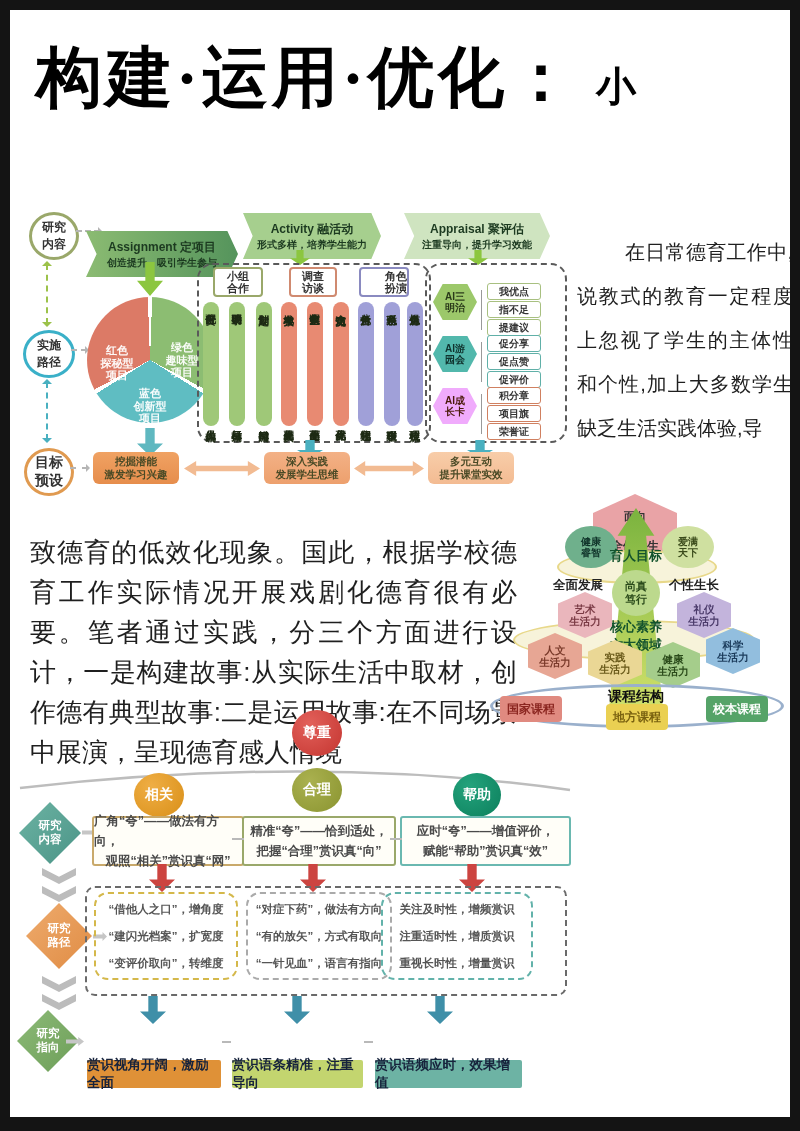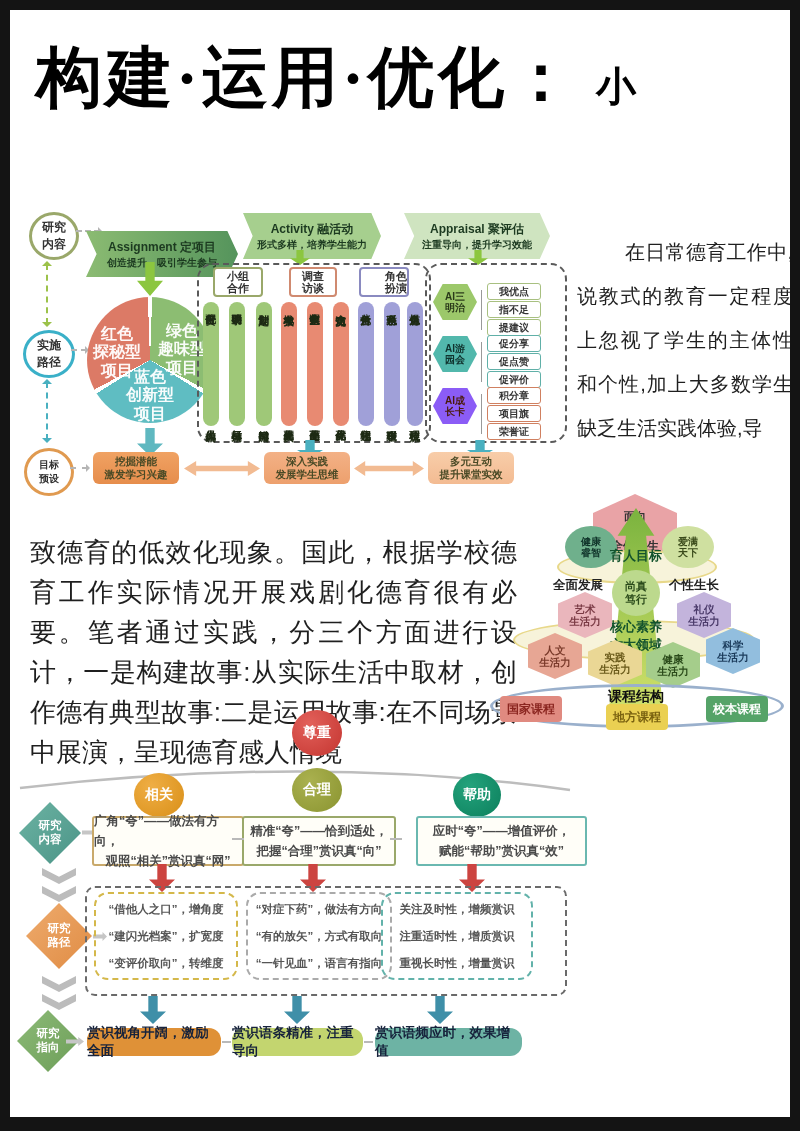--- a/index.html
+++ b/index.html
@@ -29,21 +29,21 @@
   .vdbl:before,.vdbl:after{content:"";position:absolute;left:-6px;border:5px solid transparent;}
   .vdbl:before{top:-8px;border-bottom-color:var(--c);}
   .vdbl:after{bottom:-8px;border-top-color:var(--c);}
   .hdash{position:absolute;height:0;border-top:2px dashed #b5b5b5;}
   .hdash:after{content:"";position:absolute;right:-6px;top:-5px;border:4px solid transparent;border-left-color:#b5b5b5;}
   .garrow{position:absolute;clip-path:polygon(0 28%,68% 28%,68% 0,100% 50%,68% 100%,68% 72%,0 72%);background:#c6c6c6;}
 
   
   .pie{position:absolute;left:87px;top:297px;width:126px;height:126px;border-radius:50%;
        background:conic-gradient(#fff 0deg 2deg,#8cbd72 2deg 118deg,#fff 118deg 122deg,#5fbdc2 122deg 238deg,#fff 238deg 242deg,#dc7a66 242deg 358deg,#fff 358deg 360deg);}
-  .pielab{position:absolute;font-size:16px;font-weight:bold;color:rgba(255,255,255,.95);text-align:center;line-height:1.15;}
+  .pielab{position:absolute;font-size:11px;font-weight:bold;color:rgba(255,255,255,.95);text-align:center;line-height:1.15;margin-top:19px;}
   .dbox{position:absolute;border:2px dashed #5a5a5a;border-radius:16px;background:transparent;}
   .hdr{position:absolute;background:#fff;border:2px solid;border-radius:4px;font-size:11px;font-weight:bold;
        text-align:center;line-height:1.1;color:#333;padding:1px 0;}
   .vcol{position:absolute;width:16px;height:124px;border-radius:8px;top:302px;display:flex;flex-direction:column;
         align-items:center;justify-content:space-between;padding:4px 0;box-sizing:border-box;}
   .vcol span{writing-mode:vertical-rl;text-orientation:upright;font-size:10.5px;font-weight:bold;color:#1d2a14;line-height:1;}
   .hexflat{position:absolute;width:44px;height:36px;clip-path:polygon(22% 0,78% 0,100% 50%,78% 100%,22% 100%,0 50%);
            display:flex;align-items:center;justify-content:center;text-align:center;font-size:10px;font-weight:bold;line-height:1.15;}
   .ibox{position:absolute;left:487px;width:52px;height:15px;background:#fff;border:1.5px solid;border-radius:3px;
         font-size:10px;color:#333;display:flex;align-items:center;justify-content:center;font-weight:bold;}
@@ -84,39 +84,39 @@
         color:#fff;font-weight:bold;font-size:14px;}
   .diam{position:absolute;clip-path:polygon(50% 0,100% 50%,50% 100%,0 50%);display:flex;align-items:center;
         justify-content:center;text-align:center;color:#fff;font-weight:bold;font-size:11.5px;line-height:1.2;}
   .chev{position:absolute;width:34px;height:16px;background:#bcbcbc;
         clip-path:polygon(0 0,50% 55%,100% 0,100% 45%,50% 100%,0 45%);}
   .r1box{position:absolute;top:816px;height:46px;background:#fffef8;border:2px solid;border-radius:3px;
          display:flex;flex-direction:column;align-items:center;justify-content:center;font-size:12.5px;color:#4a4a4a;
          line-height:1.6;font-weight:bold;}
   .sub{position:absolute;top:892px;height:84px;border:2px dashed;border-radius:14px;display:flex;align-items:center;
        justify-content:center;text-align:center;font-size:11.5px;color:#555;line-height:27px;font-weight:bold;}
-  .r3box{position:absolute;top:1028px;height:28px;display:flex;align-items:center;justify-content:center;
-         font-size:13.5px;font-weight:bold;color:#17233c;border-radius:12px;}
+  .r3box{position:absolute;top:1060px;height:28px;display:flex;align-items:center;justify-content:center;
+         font-size:13.5px;font-weight:bold;color:#17233c;border-radius:2px;}
   .minidash{position:absolute;height:0;border-top:2px dashed #b9b9b9;}
 </style>
 </head>
 <body>
 
 <div class="page">
   <div class="frame"></div>
 
   <h1 class="title"><span>构建·运用·优化：</span><span class="small">小</span></h1>
 
   <div>
 
     <div class="node pre" style="left:29px;top:212px;width:44px;height:42px;border:3px solid #9aa86a;font-size:12px;">研究
 内容</div>
     <div class="node pre" style="left:23px;top:330px;width:46px;height:42px;border:3px solid #3ab0c8;font-size:12px;">实施
 路径</div>
-    <div class="node pre" style="left:24px;top:448px;width:44px;height:42px;border:3px solid #e09a50;font-size:10px;">目标
+    <div class="node pre" style="left:24px;top:448px;width:44px;height:42px;border:3px solid #e09a50;font-size:14px;">目标
 预设</div>
     <div class="vdbl" style="--c:#9cc24a;left:46px;top:264px;height:60px;"></div>
     <div class="vdbl" style="--c:#49b0c0;left:46px;top:382px;height:58px;"></div>
     <div class="hdash" style="left:76px;top:230px;width:24px;"></div>
     <div class="hdash" style="left:71px;top:349px;width:16px;"></div>
     <div class="hdash" style="left:70px;top:467px;width:18px;"></div>
 
     <div class="stage" style="left:86px;top:231px;width:152px;background:linear-gradient(90deg,#8bbb72,#55945c);">
       <span class="st1">Assignment 定项目</span>
       <span class="st2">创造提升，吸引学生参与</span>
@@ -191,21 +191,21 @@
     <div class="vcol" style="left:407px;background:#a0a0d8;">
         <span>角色提炼</span>
         <span>梳理流程</span>
       </div>
 
     <div class="dbox" style="left:425px;top:263px;width:138px;height:176px;"></div>
     <div class="hexflat pre" style="left:433px;top:284px;background:#9cc86a;color:#2a3a1a;">AI三
 明治</div>
     <div class="hexflat pre" style="left:433px;top:336px;background:#52b8ac;color:#10332e;">AI游
 园会</div>
-    <div class="hexflat pre" style="left:433px;top:388px;background:#8b5cf6;color:#4a1a0a;text-align:right;">AI成
+    <div class="hexflat pre" style="left:433px;top:388px;background:#f0abfc;color:#4a1a0a;text-align:right;">AI成
 长卡</div>
     <div class="bln" style="top:290px;height:40px;"></div>
     <div class="bln" style="top:342px;height:40px;"></div>
     <div class="bln" style="top:394px;height:40px;"></div>
     <div class="ibox" style="top:283px;border-color:#a8c080;">我优点</div>
     <div class="ibox" style="top:301px;border-color:#a8c080;">指不足</div>
     <div class="ibox" style="top:319px;border-color:#a8c080;">提建议</div>
     <div class="ibox" style="top:335px;border-color:#60b0a8;">促分享</div>
     <div class="ibox" style="top:353px;border-color:#60b0a8;">促点赞</div>
     <div class="ibox" style="top:371px;border-color:#60b0a8;">促评价</div>
@@ -297,21 +297,21 @@
     <div class="garrow" style="left:66px;top:1037px;width:18px;height:9px;"></div>
 
     <div class="r1box" style="left:92px;width:148px;border-color:#c9a96a;">
       <span>广角“夸”——做法有方向，</span>
       <span>观照“相关”赏识真“网”</span>
     </div>
     <div class="r1box" style="left:242px;width:150px;border-color:#9aa86a;">
       <span>精准“夸”——恰到适处，</span>
       <span>把握“合理”赏识真“向”</span>
     </div>
-    <div class="r1box" style="left:416px;width:167px;border-color:#6ab8b0;">
+    <div class="r1box" style="left:400px;width:167px;border-color:#6ab8b0;">
       <span>应时“夸”——增值评价，</span>
       <span>赋能“帮助”赏识真“效”</span>
     </div>
     <div class="minidash" style="left:232px;top:838px;width:12px;"></div>
     <div class="minidash" style="left:390px;top:838px;width:12px;"></div>
 
     <div class="dar" style="left:149px;top:864px;width:26px;height:28px;background:#cc4440;"></div>
     <div class="dar" style="left:300px;top:864px;width:26px;height:28px;background:#cc4440;"></div>
     <div class="dar" style="left:459px;top:864px;width:26px;height:28px;background:#cc4440;"></div>
 

